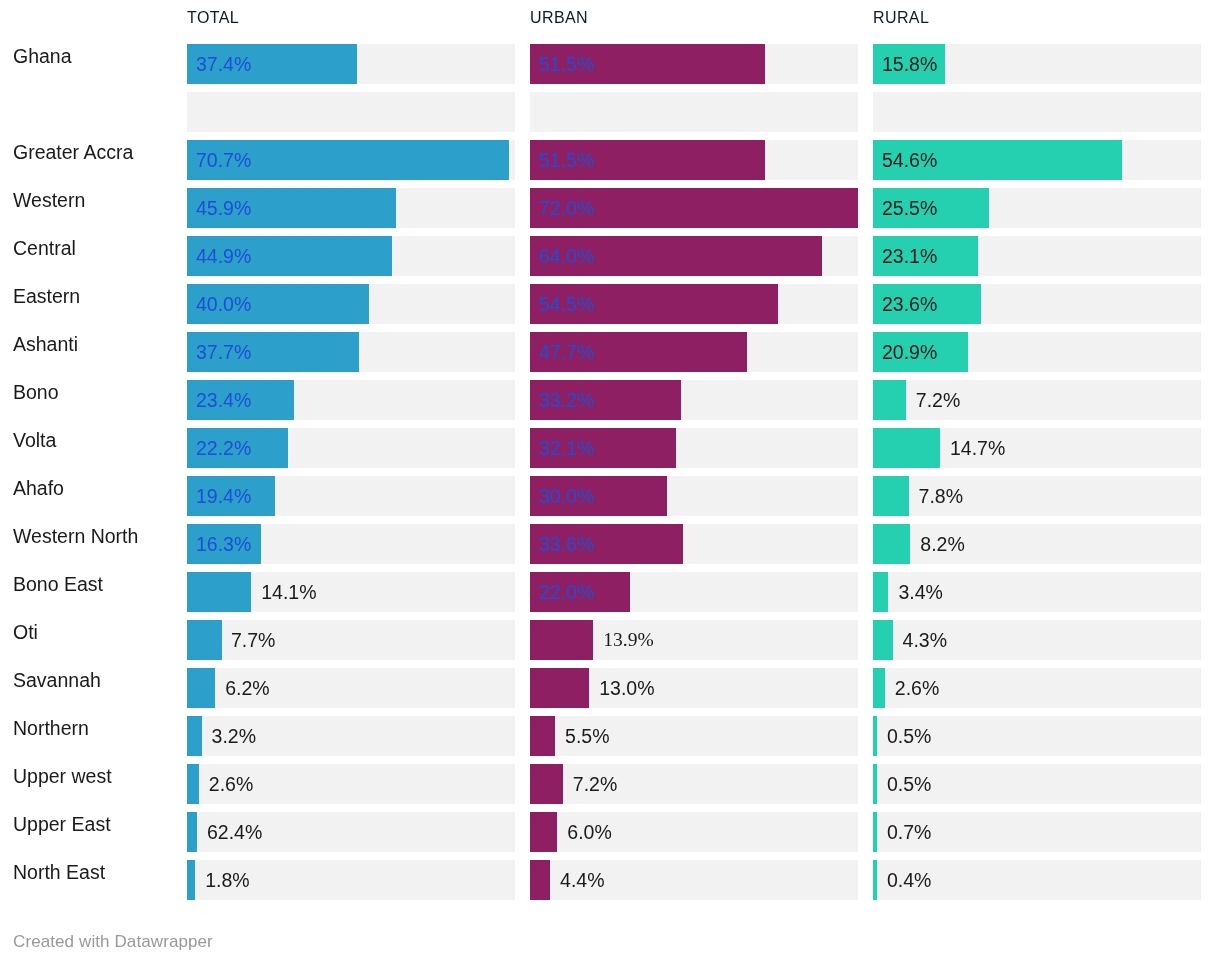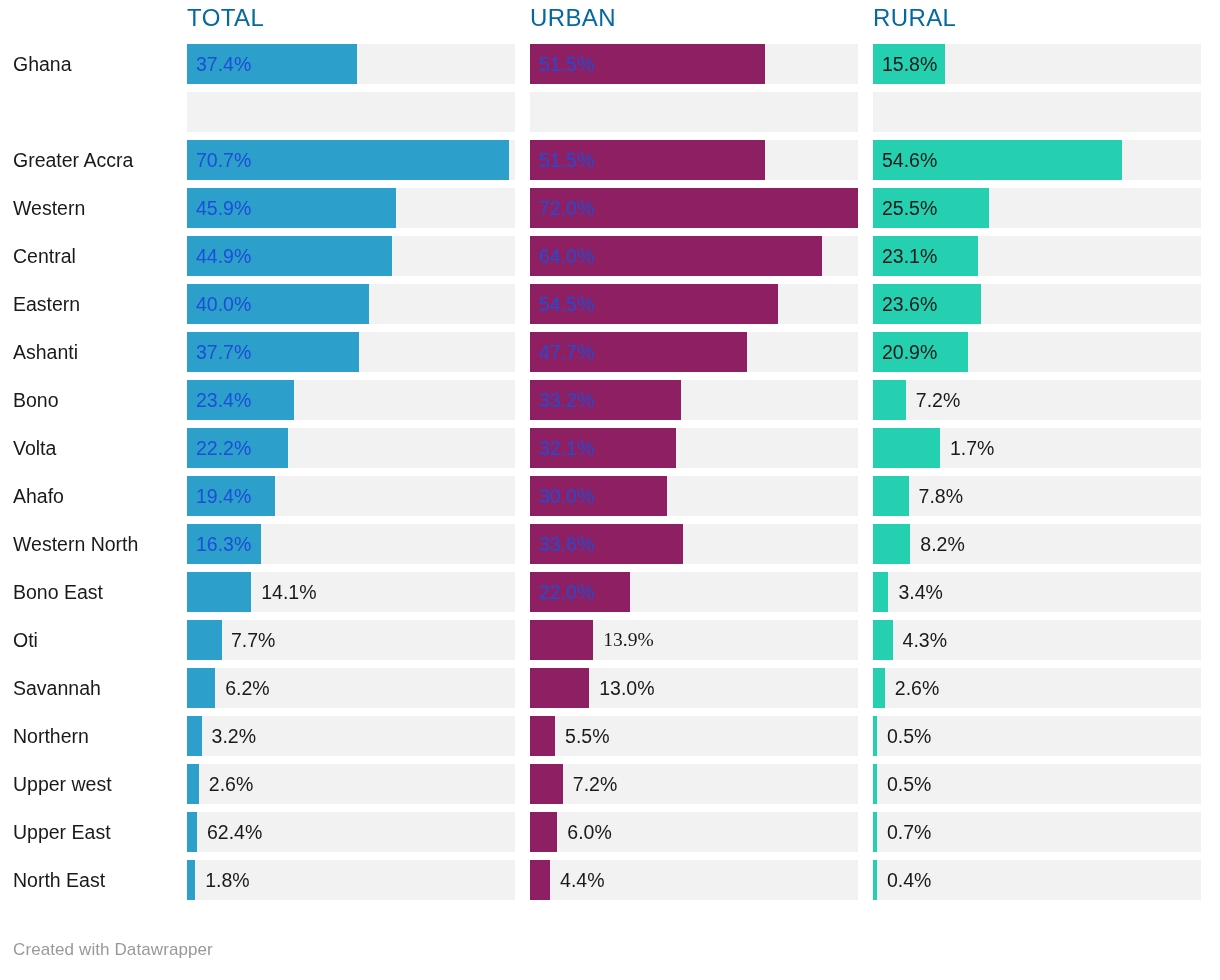--- a/index.html
+++ b/index.html
@@ -32,38 +32,38 @@
     display: flex;
     align-items: flex-start;
   }
   .label-spacer {
     width: 187px;
     flex: 0 0 187px;
   }
   .col-head {
     flex: 0 0 343px;
     width: 343px;
-    font-size: 24px;
+    font-size: 16px;
     letter-spacing: 0.4px;
-    color: #0369a1;
+    color: #0f172a;
     line-height: 26px;
     padding-top: 5px;
     box-sizing: border-box;
   }
 
   
   .rows {
     position: absolute;
     left: 0;
     top: 44px;
     width: 1220px;
   }
   .row {
     display: flex;
-    align-items: center;
+    align-items: flex-start;
     height: 40px;
     margin-bottom: 8px;
   }
   .row.spacer-row .row-label { visibility: hidden; }
 
   .row-label {
     width: 187px;
     flex: 0 0 187px;
     box-sizing: border-box;
     padding-right: 14px;
@@ -110,21 +110,21 @@
     color: #1a1a1a;
   }
   .bar-label.outside {
     color: #1a1a1a;
   }
 
   
   .footer {
     position: absolute;
     left: 13px;
-    bottom: 20px;
+    bottom: 28px;
     font-size: 17px;
     color: #999999;
     letter-spacing: 0.1px;
   }
 </style>
 </head>
 <body>
 
 <div id="chart-root">
 
@@ -252,21 +252,21 @@
         <div class="cell">
           <div class="bar" style="width: 101.133px; background: rgb(44, 160, 203);"></div>
           <div class="bar-label inside">22.2%</div>
         </div>
         <div class="cell">
           <div class="bar" style="width: 146.233px; background: rgb(142, 31, 98);"></div>
           <div class="bar-label inside">32.1%</div>
         </div>
         <div class="cell">
           <div class="bar" style="width: 66.9667px; background: rgb(37, 208, 177);"></div>
-          <div class="bar-label outside" style="left: 76.9667px;">1.7%</div>
+          <div class="bar-label outside" style="left: 76.9667px;">14.7%</div>
         </div>
       </div>
       <div class="row">
         <div class="row-label">Ahafo</div>
         <div class="cell">
           <div class="bar" style="width: 88.3778px; background: rgb(44, 160, 203);"></div>
           <div class="bar-label inside">19.4%</div>
         </div>
         <div class="cell">
           <div class="bar" style="width: 136.667px; background: rgb(142, 31, 98);"></div>

